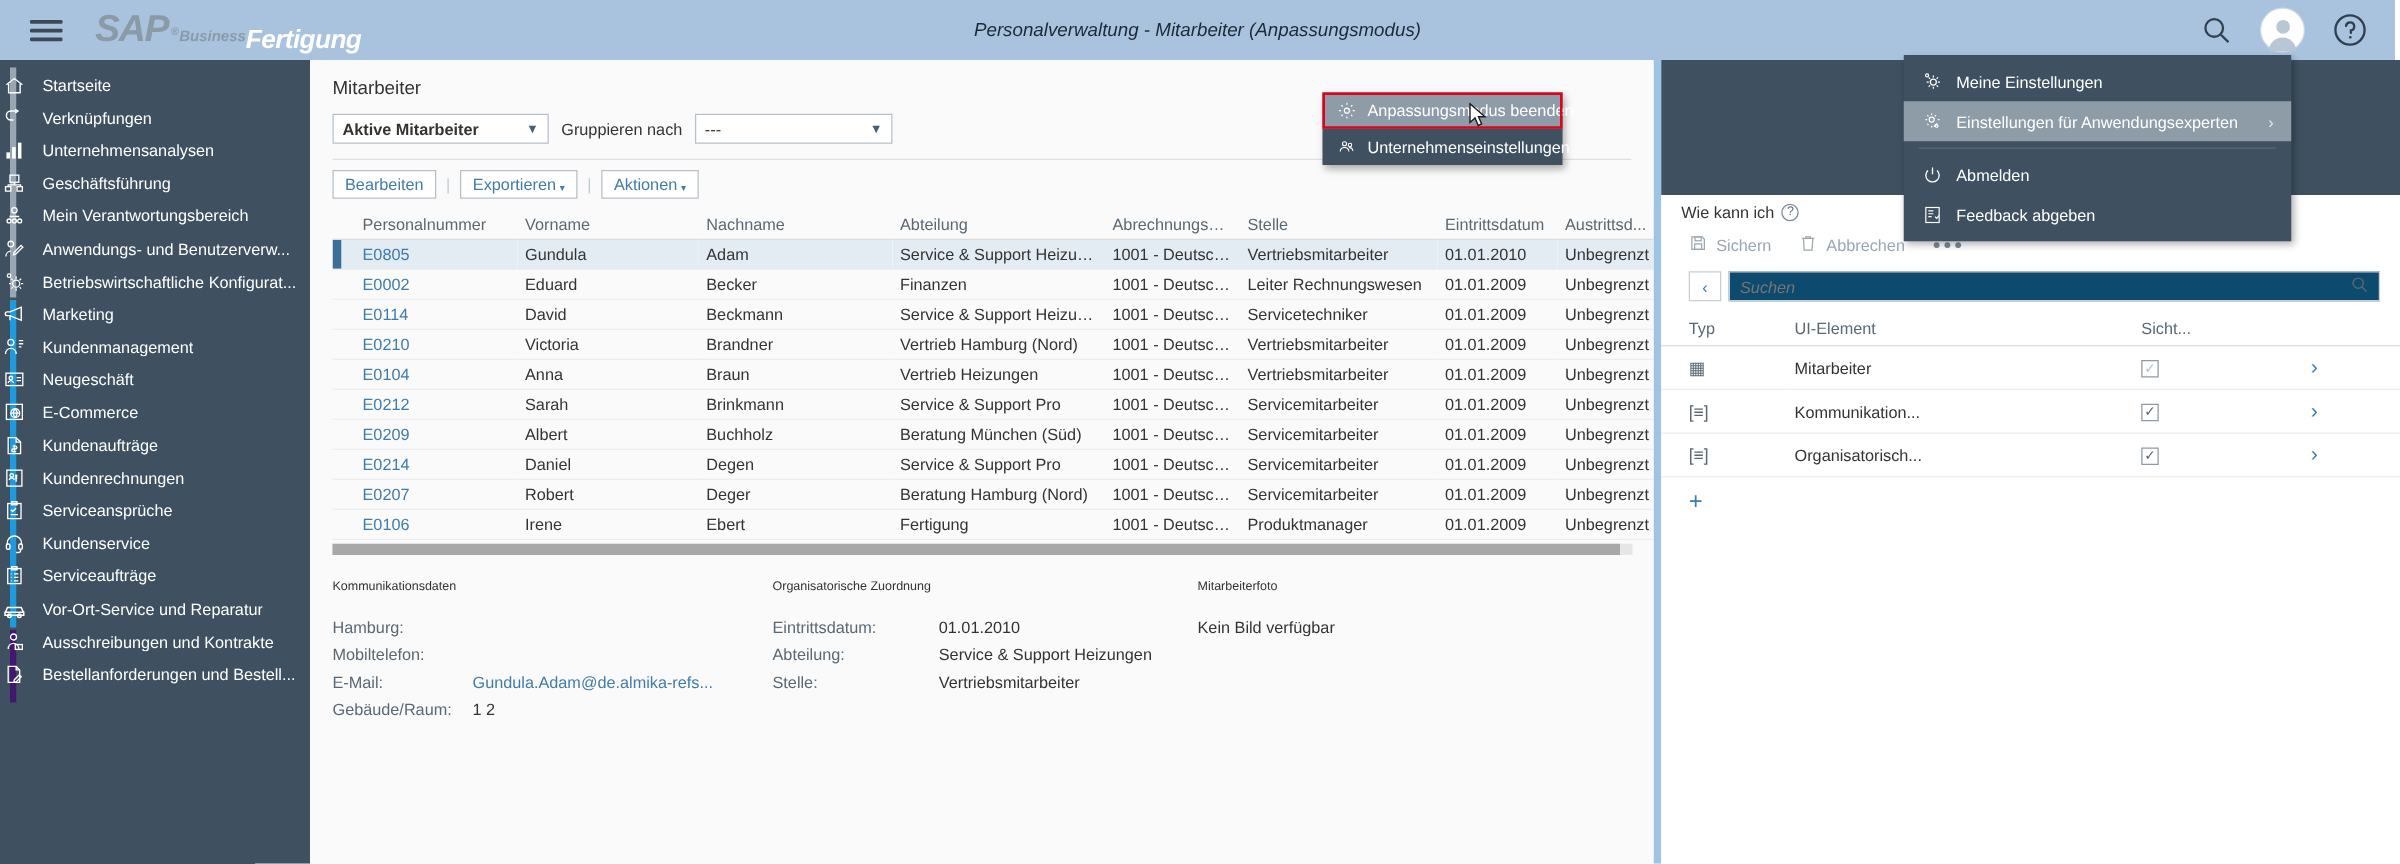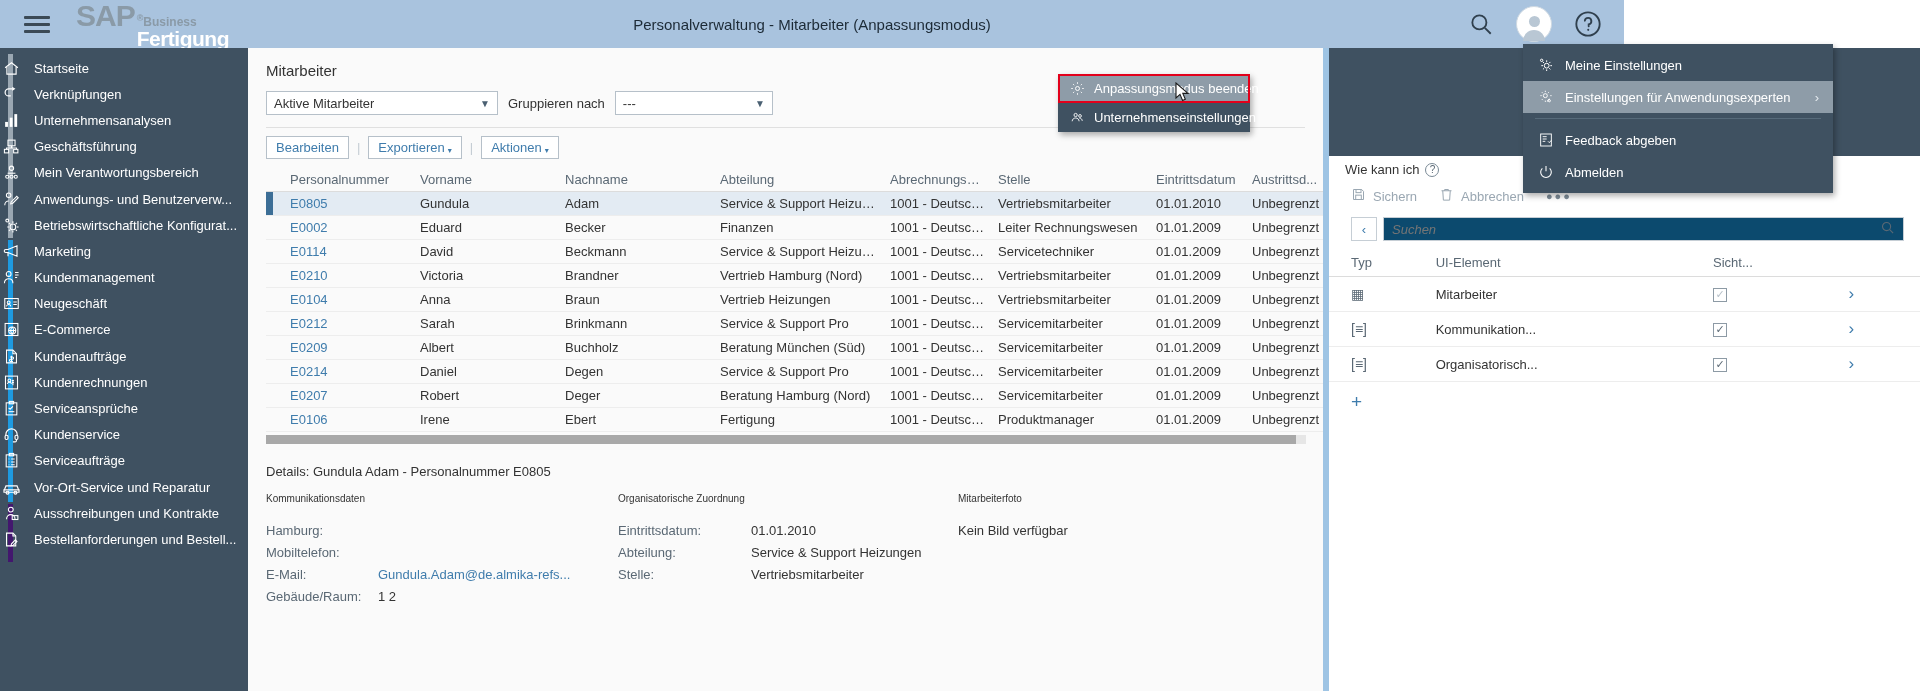--- a/index.html
+++ b/index.html
@@ -8,36 +8,36 @@
     font-family: "Liberation Sans", sans-serif;
     font-size: 13px;
     overflow: hidden;
     background: #ffffff;
     color: #333;
   }
   .app { position: relative; width: 1920px; height: 691px; }
 
   
   .shell {
-    position: absolute; top: 0; left: 0; width: 1624px; height: 48px;
+    position: absolute; top: 0; left: 0; width: 1916px; height: 48px;
     background: #a9c3de;
-    display: flex; align-items: center;
+    display: flex; align-items: center; font-style: italic;
   }
   .hamburger {
     width: 50px; height: 48px; display: flex; flex-direction: column;
     justify-content: center; align-items: center; gap: 4px; cursor: pointer;
     margin-left: 12px;
   }
   .hamburger span { display: block; width: 26px; height: 3px; background: #3b4a56; border-radius: 1px; }
   .brand { display: flex; align-items: baseline; margin-left: 14px; }
   .brand-sap {
     font-size: 30px; font-weight: bold; color: #8a9aa7; letter-spacing: -1px;
     font-family: "Liberation Sans", sans-serif;
   }
-  .brand-stack { display: flex; flex-direction: column; line-height: 1.0; margin-left: 2px; }
+  .brand-stack { display: flex; flex-direction: row; line-height: 1.0; margin-left: 2px; }
   .brand-biz { font-size: 12px; color: #8a9aa7; font-weight: bold; }
   .brand-byd { font-size: 21px; color: #ffffff; font-weight: bold; letter-spacing: -0.5px; }
   .shell-title {
     position: absolute; left: 0; right: 0; text-align: center;
     font-size: 15px; color: #1c2a36; pointer-events: none;
   }
   .shell-right {
     margin-left: auto; display: flex; align-items: center; gap: 22px; margin-right: 22px; z-index: 5;
   }
   .shell-icon { cursor: pointer; display: flex; align-items: center; justify-content: center; }
@@ -86,21 +86,21 @@
   .page-title { font-size: 15px; color: #333; margin-bottom: 12px; }
 
   .filters { display: flex; align-items: center; gap: 10px; margin-bottom: 12px; }
   .sel {
     height: 24px; border: 1px solid #b6c0c9; background: #fff;
     display: flex; align-items: center; justify-content: space-between;
     padding: 0 7px; font-size: 13px; color: #333; cursor: pointer;
   }
   .sel-val { overflow: hidden; white-space: nowrap; text-overflow: ellipsis; }
   .chev { font-size: 10px; color: #4a6072; margin-left: 8px; }
-  .sel-w1 { width: 232px; }
+  .sel-w1 { width: 173px; font-weight: bold; }
   .sel-w2 { width: 158px; }
   .filter-label { font-size: 13px; color: #333; }
 
   .sep-line { border-top: 1px solid #e0e0e0; margin: 0 0 8px 0; }
 
   .toolbar { display: flex; align-items: center; gap: 6px; margin-bottom: 9px; }
   .tbtn {
     height: 23px; border: 1px solid #b6c0c9; background: #fff;
     color: #3f7cac; font-size: 13px; padding: 0 9px;
     display: inline-flex; align-items: center; cursor: pointer;
@@ -645,21 +645,20 @@
                 <td class="col-aus">Unbegrenzt</td>
               </tr>
             </tbody>
         </table>
         <div class="hscroll">
           <div class="hscroll-thumb"></div>
         </div>
       </div>
 
       <div class="details">
-        <div class="details-title">Details: Gundula Adam - Personalnummer E0805</div>
         <div class="det-cols">
           <div class="det-col-1">
             <div class="det-head">Kommunikationsdaten</div>
             <div class="det-row">
                 <span class="det-lbl">Hamburg:</span>
                 <span class="det-val"></span>
               </div>
             <div class="det-row">
                 <span class="det-lbl">Mobiltelefon:</span>
                 <span class="det-val"></span>
@@ -826,32 +825,32 @@
             <path d="M14 19c0-2.2 1.8-3.8 4-3.8"></path>
             <circle cx="17" cy="17.6" r="1.6"></circle>
           </svg>
       </span>
       <span>Einstellungen für Anwendungsexperten</span>
       <span class="sub-arrow">›</span>
     </div>
     <div class="mdiv"></div>
     <div class="mi">
       <span class="mic">
+        <svg width="16" height="16" viewBox="0 0 24 24" fill="none" stroke="#fff" stroke-width="1.6">
+            <path d="M12 3v8"></path>
+            <path d="M6.5 6.5a8 8 0 1 0 11 0"></path>
+          </svg>
+      </span>
+      <span>Abmelden</span>
+    </div>
+    <div class="mi">
+      <span class="mic">
         <svg width="16" height="16" viewBox="0 0 24 24" fill="none" stroke="#fff" stroke-width="1.4">
             <rect x="4" y="3" width="16" height="18"></rect>
             <path d="M7 7h6M7 10.5h6M7 14h4"></path>
             <path d="M15 14l2 2 3-3.6"></path>
           </svg>
       </span>
       <span>Feedback abgeben</span>
     </div>
-    <div class="mi">
-      <span class="mic">
-        <svg width="16" height="16" viewBox="0 0 24 24" fill="none" stroke="#fff" stroke-width="1.6">
-            <path d="M12 3v8"></path>
-            <path d="M6.5 6.5a8 8 0 1 0 11 0"></path>
-          </svg>
-      </span>
-      <span>Abmelden</span>
-    </div>
   </div>
 
 </div>
 
 </body></html>

